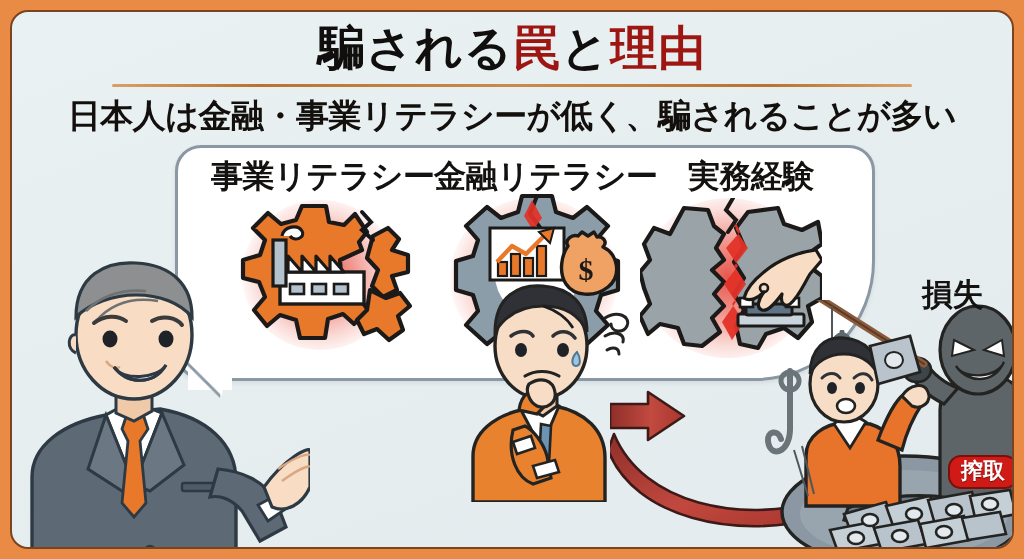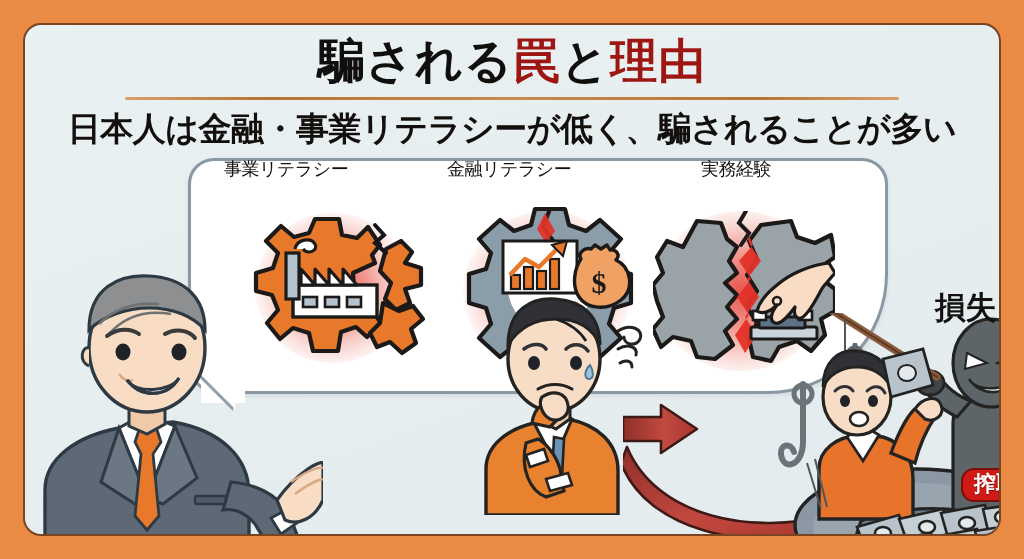--- a/index.html
+++ b/index.html
@@ -4,21 +4,21 @@
 <title>騙される罠と理由</title>
 <style>
   * { margin:0; padding:0; box-sizing:border-box; }
   html,body{
     width:1024px; height:559px; overflow:hidden;
     font-family:"Liberation Sans","DejaVu Sans",sans-serif;
   }
   #stage{
     position:relative; width:1024px; height:559px;
     background:#e98b45;
-    padding:23px;
+    padding:10px;
   }
   #panel{
     position:relative; width:100%; height:100%;
     border:2px solid #7a4420;
     border-radius:18px;
     background:linear-gradient(160deg,#eaf1f2 0%,#e7eef0 45%,#e3ebee 100%);
     overflow:hidden;
   }
 
   
@@ -65,22 +65,22 @@
     filter:drop-shadow(-2px 2px 0 #8a98a4);
     transform:rotate(4deg);
   }
   #bubble-tail2{
     position:absolute; left:176px; top:318px;
     width:44px; height:60px;
     background:#ffffff;
   }
 
   .bub-label{
-    position:absolute; top:132px;
-    font-size:18px; font-weight:normal; color:#131210;
+    position:absolute; top:143px;
+    font-size:32px; font-weight:bold; color:#131210;
     letter-spacing:-0.5px; white-space:nowrap;
   }
   #lbl-0{ left:199px; }
   #lbl-1{ left:422px;text-align:center; }
   #lbl-2{ left:676px;text-align:center; }
 
   
   .glow{
     position:absolute; border-radius:50%;
     background:radial-gradient(circle,

